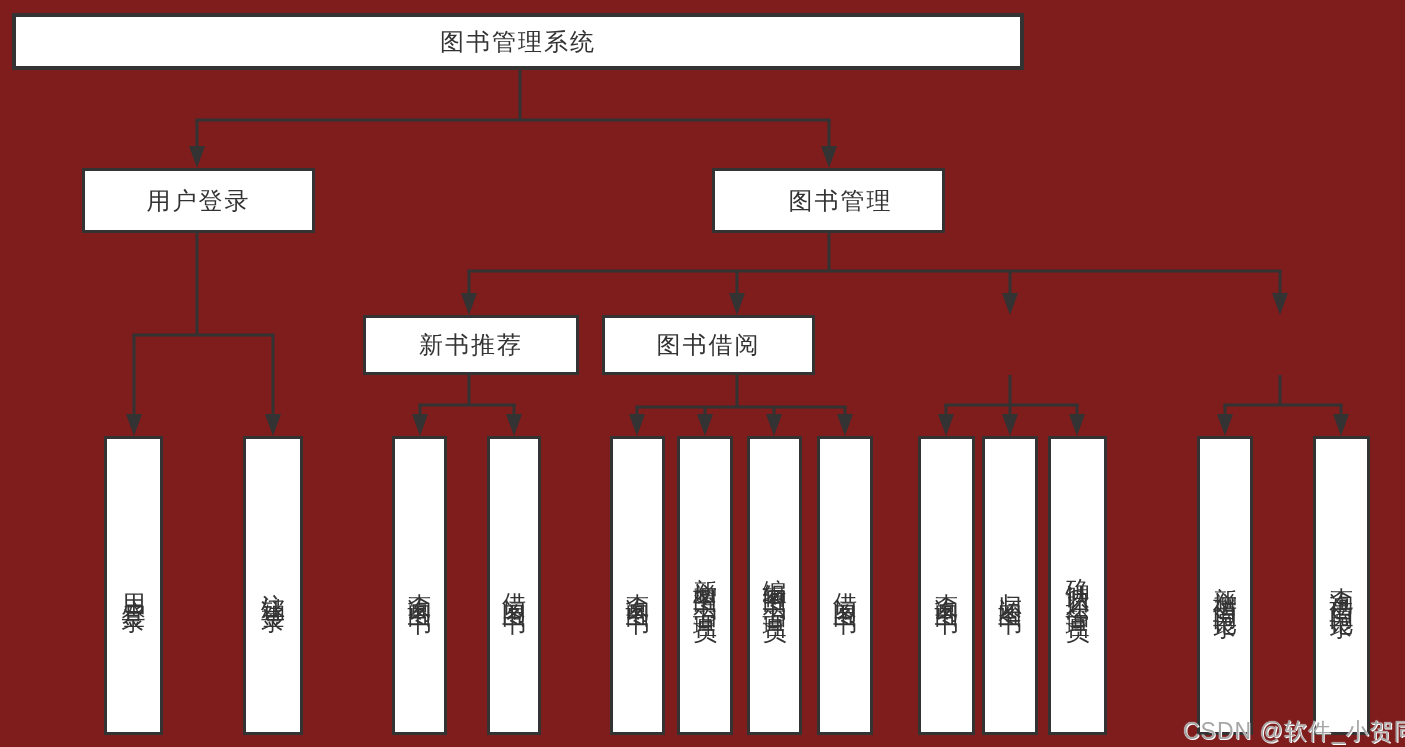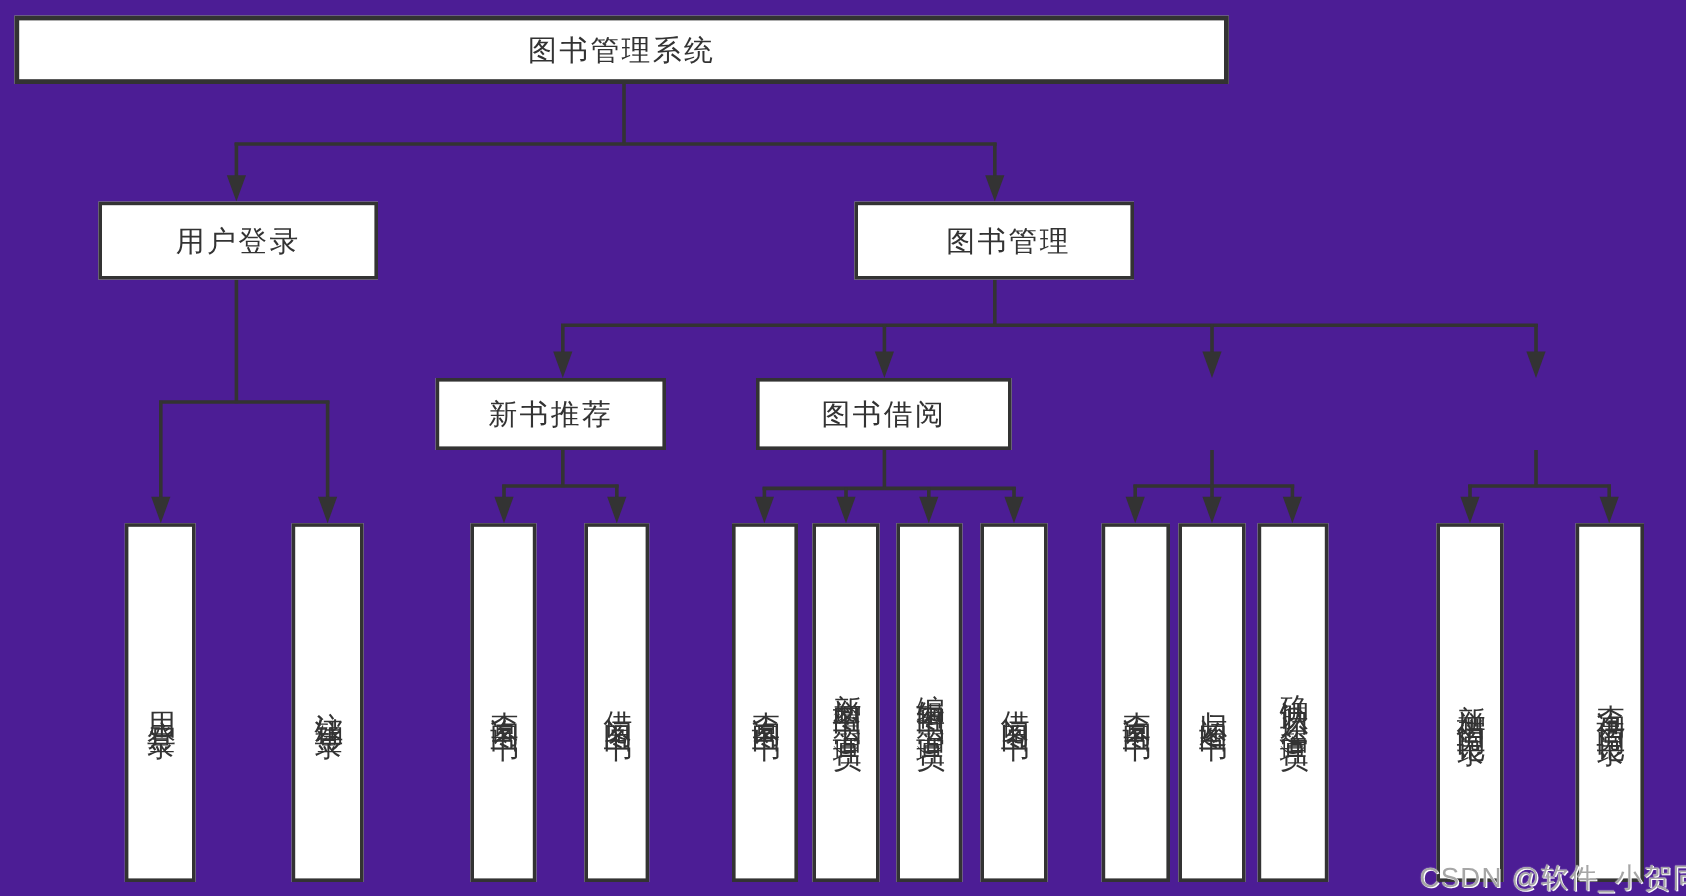--- a/index.html
+++ b/index.html
@@ -1,20 +1,20 @@
 <!DOCTYPE html>
 <html><head>
 <meta charset="utf-8">
 <style>
   html, body { margin: 0; padding: 0; background: #ffffff; }
   .canvas {
     position: relative;
     width: 1405px;
     height: 747px;
-    background: #4c1d95;
+    background: #7f1d1d;
     font-family: "Liberation Sans", "DejaVu Sans", sans-serif;
     overflow: hidden;
   }
   .connectors {
     position: absolute;
     left: 0; top: 0;
     width: 1405px; height: 747px;
     z-index: 1;
   }
   .connectors line { stroke: #333333; stroke-width: 3; }
@@ -120,22 +120,22 @@
     <polygon points="1217,414 1233,414 1225,436"></polygon>
     <line x1="1341" y1="404" x2="1341" y2="422"></line>
     <polygon points="1333,414 1349,414 1341,436"></polygon>
   </svg>
 
   <div class="node hbox root" style="left:12px; top:13px; width:1012px; height:57px;">图书管理系统</div>
 
   <div class="node hbox" style="left:82px; top:168px; width:233px; height:65px;">用户登录</div>
   <div class="node hbox" style="left:712px; top:168px; width:233px; height:65px;padding-left:24px;">图书管理</div>
 
-  <div class="node hbox" style="left:363px; top:315px; width:192px; height:60px;text-align:center;">新书推荐</div>
-  <div class="node hbox" style="left:630px; top:315px; width:213px; height:60px;">图书借阅</div>
+  <div class="node hbox" style="left:363px; top:315px; width:216px; height:60px;text-align:center;">新书推荐</div>
+  <div class="node hbox" style="left:602px; top:315px; width:213px; height:60px;">图书借阅</div>
 
   <div class="node vbox" style="left:104px; top:436px; width:59px; height:299px;">用户登录</div>
   <div class="node vbox" style="left:243px; top:436px; width:60px; height:299px;">注销登录</div>
 
   <div class="node vbox" style="left:392px; top:436px; width:55px; height:299px;">查询图书</div>
   <div class="node vbox" style="left:487px; top:436px; width:54px; height:299px;">借阅图书</div>
 
   <div class="node vbox" style="left:610px; top:436px; width:55px; height:299px;">查询图书</div>
   <div class="node vbox" style="left:677px; top:436px; width:56px; height:299px;">新增图书（管理员）</div>
   <div class="node vbox" style="left:747px; top:436px; width:55px; height:299px;">编辑图书（管理员）</div>

